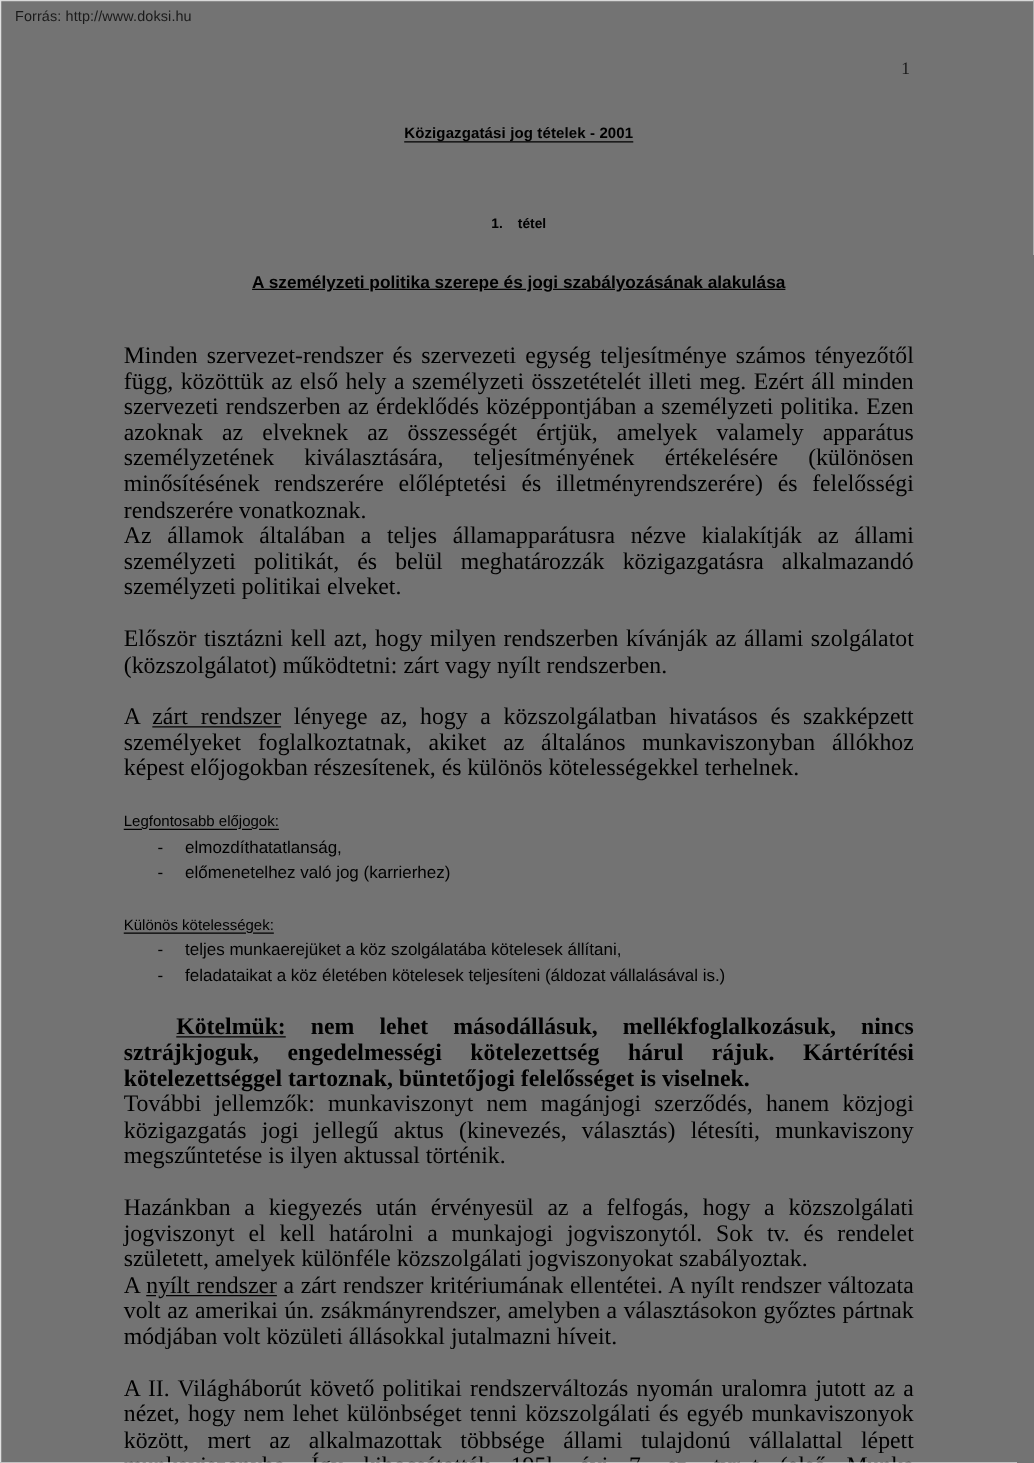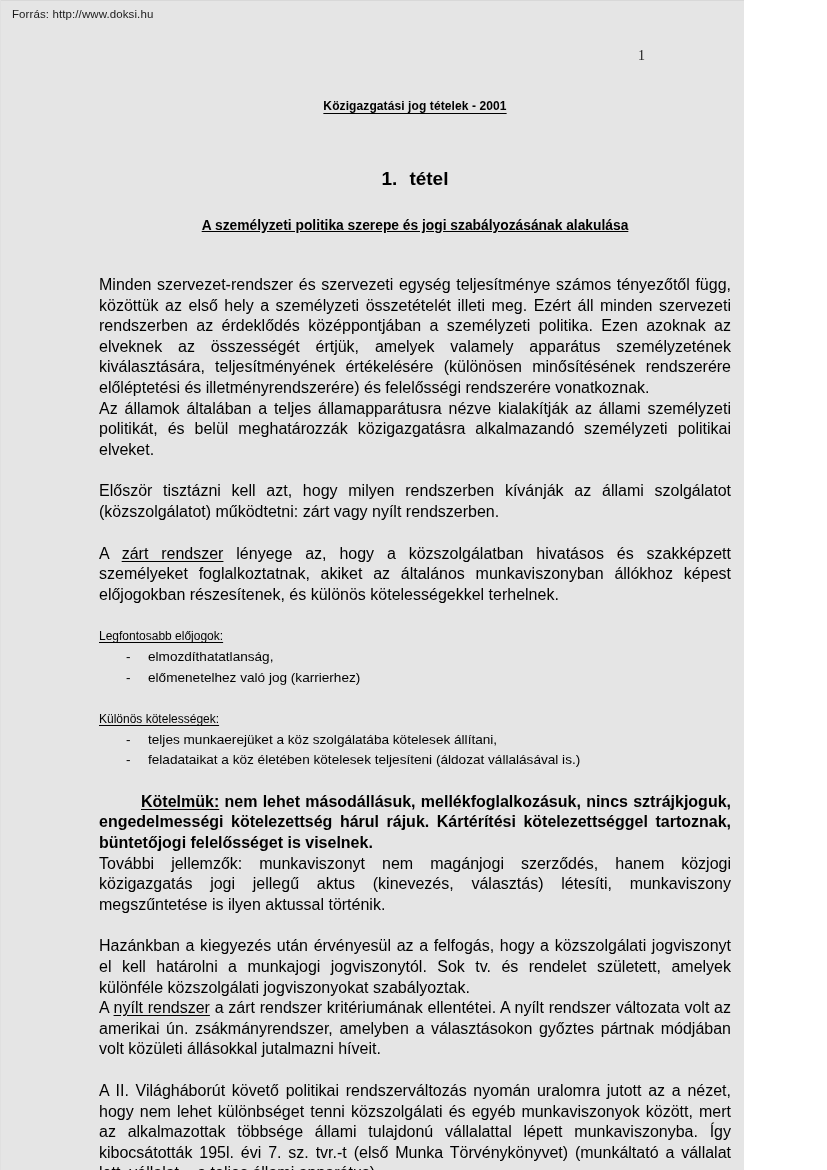--- a/index.html
+++ b/index.html
@@ -6,23 +6,23 @@
     margin: 0;
     padding: 0;
     background: #ffffff;
   }
   body {
     font-family: "Liberation Sans", sans-serif;
     color: #000000;
   }
   .page {
     position: relative;
-    width: 744px;
+    width: 827px;
     height: 1170px;
-    background: #e5e5e5;
+    background: #737373;
     overflow: hidden;
     box-sizing: border-box;
   }
   
   .scan-edge-top {
     position: absolute;
     left: 0; top: 0;
     width: 827px; height: 1px;
     background: #d8d8d8;
   }
@@ -64,41 +64,42 @@
     line-height: 22px;
     margin: 0 0 0 0;
     letter-spacing: 0.1px;
   }
   .doc-title span {
     text-decoration: underline;
     text-underline-offset: 3px;
   }
   .tetel-num {
     text-align: center;
-    font-size: 19px;
+    font-size: 11px;
     font-weight: bold;
     line-height: 18px;
     margin: 53px 0 0 0;
   }
   .tetel-num .num { margin-right: 12px; }
   .subtitle {
     text-align: center;
     font-size: 13.8px;
     font-weight: bold;
     line-height: 19px;
     margin: 28px 0 0 0;
     text-decoration: underline;
   }
   p.body {
-    font-size: 16px;
+    font-size: 19px;
     line-height: 20.6px;
     text-align: justify;
     margin: 0;
     -webkit-hyphens: none;
     hyphens: none;
+    font-family: Liberation Serif, serif;
   }
   .gap-lg { height: 40px; }
   .gap-md { height: 21px; }
   .u { text-decoration: underline; text-underline-offset: 2px; }
   .b { font-weight: bold; }
   .bu { font-weight: bold; text-decoration: underline; text-underline-offset: 2px; padding-left: 42px; }
   .list-head {
     font-size: 12px;
     line-height: 20.6px;
     margin: 0;

